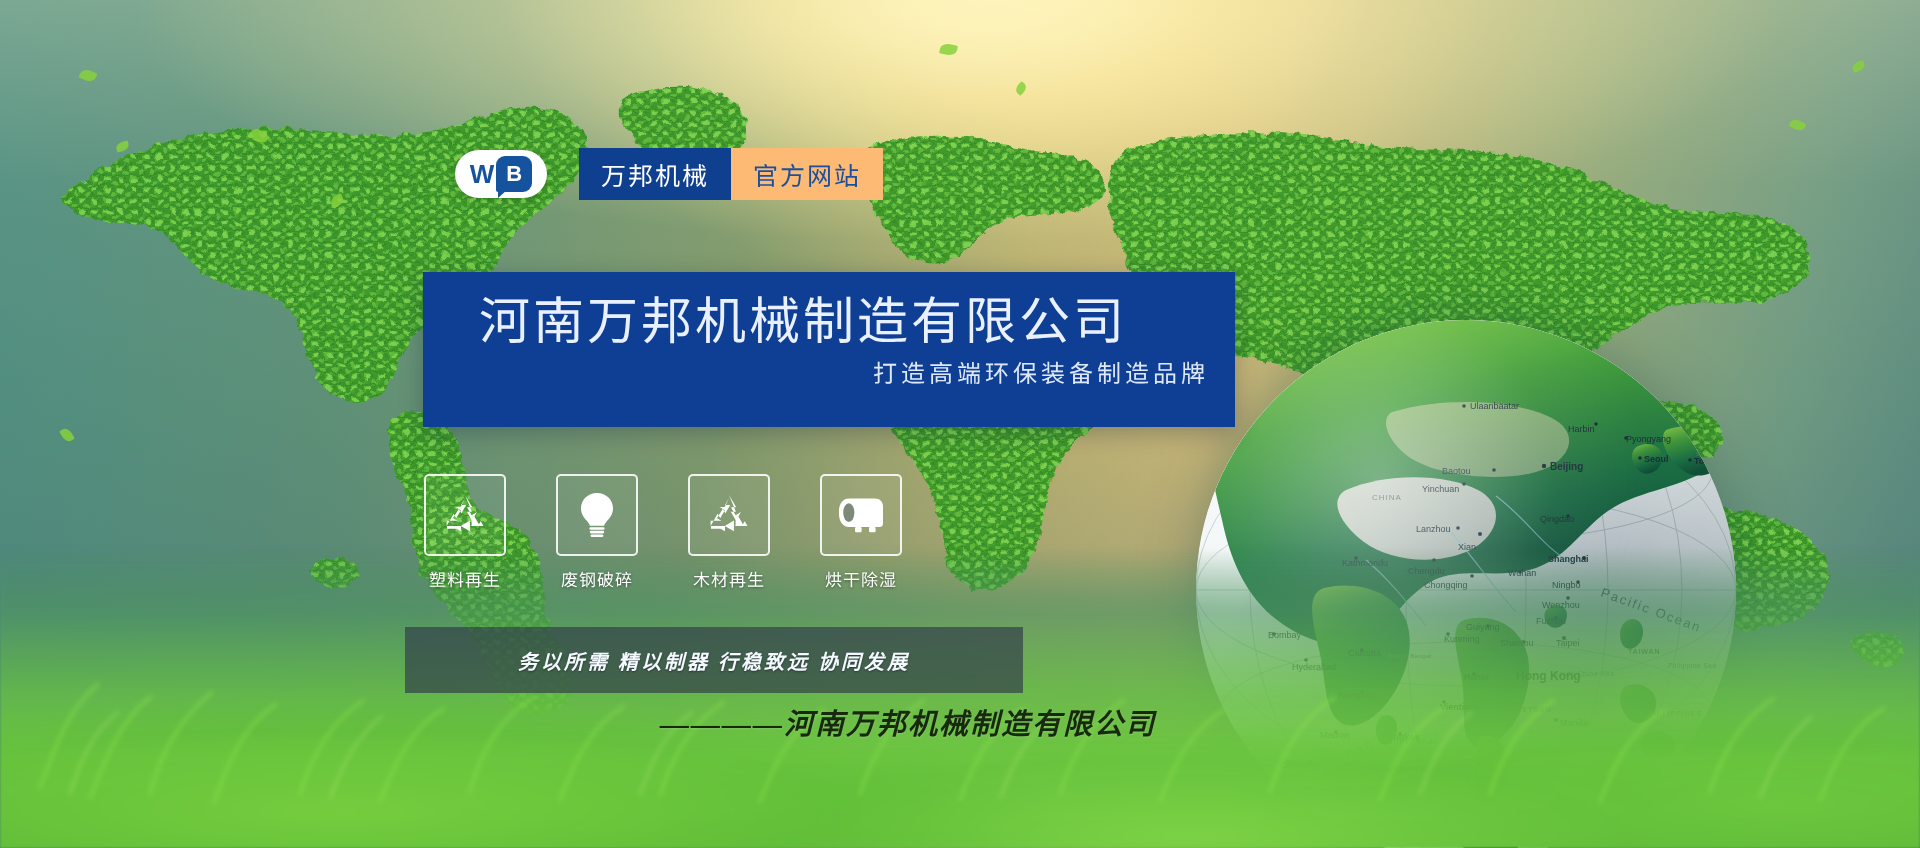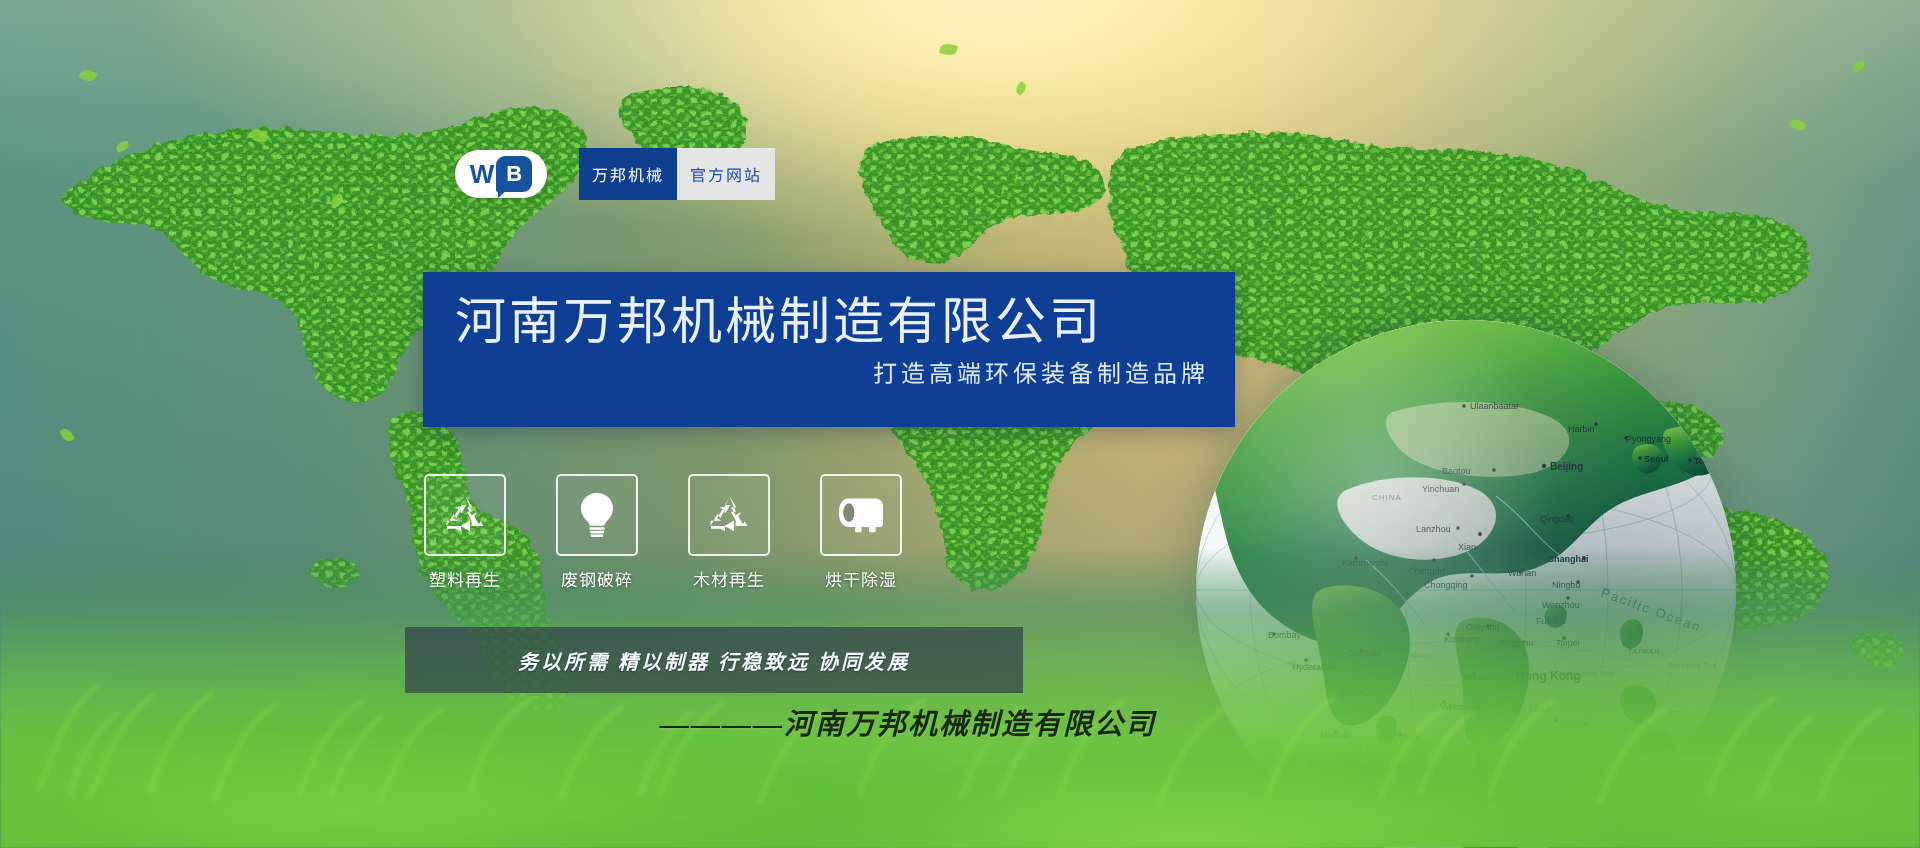--- a/index.html
+++ b/index.html
@@ -85,30 +85,31 @@
   }
   .bubble::after{
     content:""; position:absolute; left:2px; bottom:-6px;
     border-left:9px solid #16539f; border-bottom:8px solid transparent;
   }
   .bubble .b{ color:#ffffff; font-size:22px; font-weight:700; line-height:1; }
 
   .navtabs{ display:flex; margin-left:32px; height:52px; }
   .tab{
     display:flex; align-items:center; justify-content:center;
-    padding:0 13px; font-size:16px; letter-spacing:2px;
+    padding:0 22px; font-size:25px; letter-spacing:2px;
   }
   .tab.blue{ background:#0f3f8f; color:#ffffff; }
-  .tab.white{ background:#e5e5e5; color:#1b4fa0; }
+  .tab.white{ background:#fdba74; color:#1b4fa0; }
 
   
   .banner{
     position:absolute; left:423px; top:272px; width:812px; height:155px;
     background:#0e3f94;
     box-shadow:0 6px 22px rgba(0,20,60,.28);
+    padding-left:24px;
   }
   .banner h1{
     color:#e9f0ff; font-weight:400; font-size:51px; letter-spacing:3px;
     margin:22px 0 0 32px; line-height:1.1; white-space:nowrap;
   }
   .banner .sub{
     color:#dfe8fb; font-size:24px; letter-spacing:4px; font-weight:400;
     text-align:right; margin:4px 26px 0 0; white-space:nowrap;
   }
 

